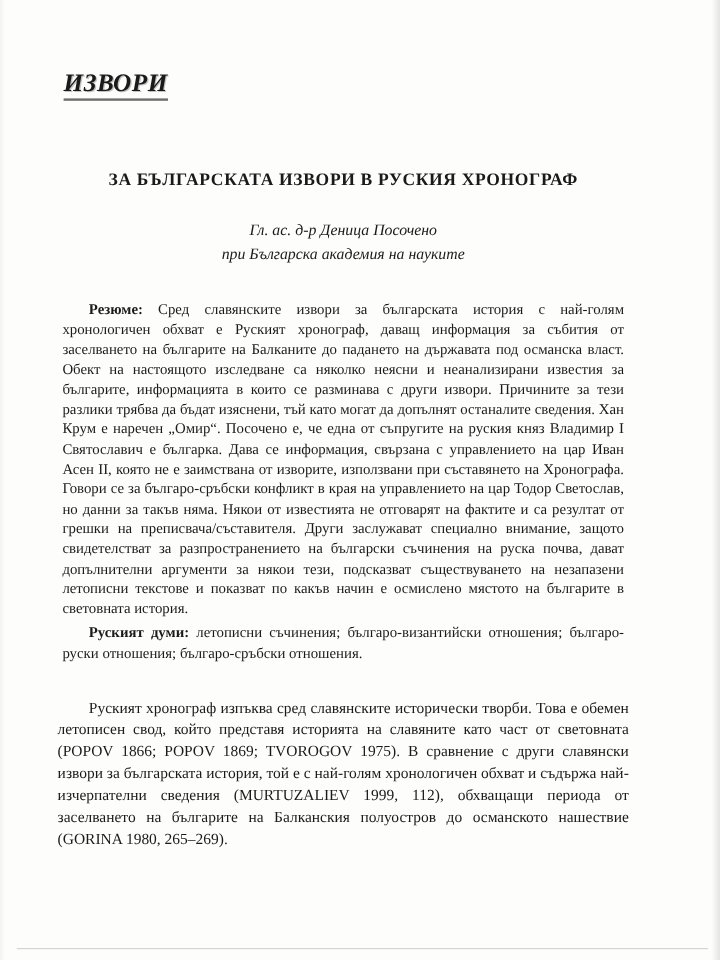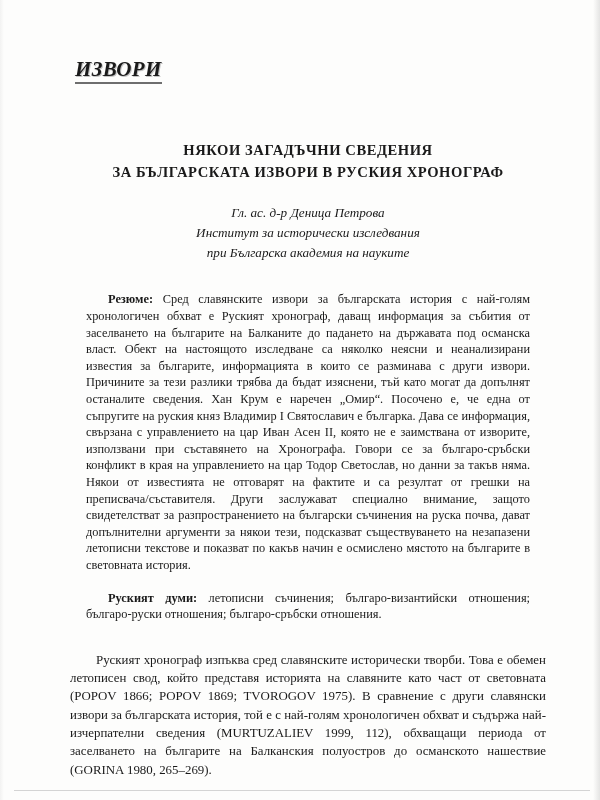--- a/index.html
+++ b/index.html
@@ -48,21 +48,21 @@
     left: 14px;
     right: 10px;
     bottom: 9px;
     height: 1px;
     background: rgba(120,120,120,0.30);
     pointer-events: none;
   }
 
   .content {
     position: absolute;
-    left: 70px;
+    left: 48px;
     top: 0;
     width: 476px;
   }
 
   
   .rubric {
     margin-top: 58px;
     margin-left: 5px;
     font-weight: bold;
     font-style: italic;
@@ -99,21 +99,21 @@
   
   .abstract {
     margin-top: 28px;
     font-size: 12.35px;
     line-height: 1.345;
     text-align: justify;
     text-justify: inter-word;
     hyphens: manual;
   }
   .abstract p {
-    margin: 16px;
+    margin: 4px;
     text-indent: 22px;
   }
   .lead {
     font-weight: bold;
   }
   .keywords {
     margin-top: 0;
   }
 
   
@@ -137,27 +137,25 @@
 
   <div class="scan-edge-left"></div>
   <div class="scan-edge-right"></div>
   <div class="scan-edge-bottom"></div>
 
   <div class="content">
 
     <div class="rubric">ИЗВОРИ</div>
 
     <div class="title-block">
-      <div class="title-line">НЯКОИ ЗАГАДЪЧНИ СВЕДЕНИЯ</div>
       <div class="title-line">ЗА БЪЛГАРСКАТА ИЗВОРИ В РУСКИЯ ХРОНОГРАФ</div>
     </div>
 
     <div class="author-block">
-      <div>Гл. ас. д-р Деница Петрова</div>
-      <div>Институт за исторически изследвания</div>
+      <div>Гл. ас. д-р Деница Посочено</div>
       <div>при Българска академия на науките</div>
     </div>
 
     <div class="abstract">
       <p><span class="lead">Резюме:</span><span> Сред славянските извори за българската история с най-голям хронологичен обхват е Руският хронограф, даващ информация за събития от заселването на българите на Балканите до падането на държавата под османска власт. Обект на настоящото изследване са няколко неясни и неанализирани известия за българите, информацията в които се разминава с други извори. Причините за тези разлики трябва да бъдат изяснени, тъй като могат да допълнят останалите сведения. Хан Крум е наречен „Омир“. Посочено е, че една от съпругите на руския княз Владимир I Святославич е българка. Дава се информация, свързана с управлението на цар Иван Асен II, която не е заимствана от изворите, използвани при съставянето на Хронографа. Говори се за българо-сръбски конфликт в края на управлението на цар Тодор Светослав, но данни за такъв няма. Някои от известията не отговарят на фактите и са резултат от грешки на преписвача/съставителя. Други заслужават специално внимание, защото свидетелстват за разпространението на български съчинения на руска почва, дават допълнителни аргументи за някои тези, подсказват съществуването на незапазени летописни текстове и показват по какъв начин е осмислено мястото на българите в световната история.</span></p>
       <p class="keywords"><span class="lead">Руският думи:</span><span> летописни съчинения; българо-византийски отношения; българо-руски отношения; българо-сръбски отношения.</span></p>
     </div>
 
     <div class="body-text">
       <p>Руският хронограф изпъква сред славянските исторически творби. Това е обемен летописен свод, който представя историята на славяните като част от световната (POPOV 1866; POPOV 1869; TVOROGOV 1975). В сравнение с други славянски извори за българската история, той е с най-голям хронологичен обхват и съдържа най-изчерпателни сведения (MURTUZALIEV 1999, 112), обхващащи периода от заселването на българите на Балканския полуостров до османското нашествие (GORINA 1980, 265–269).</p>

